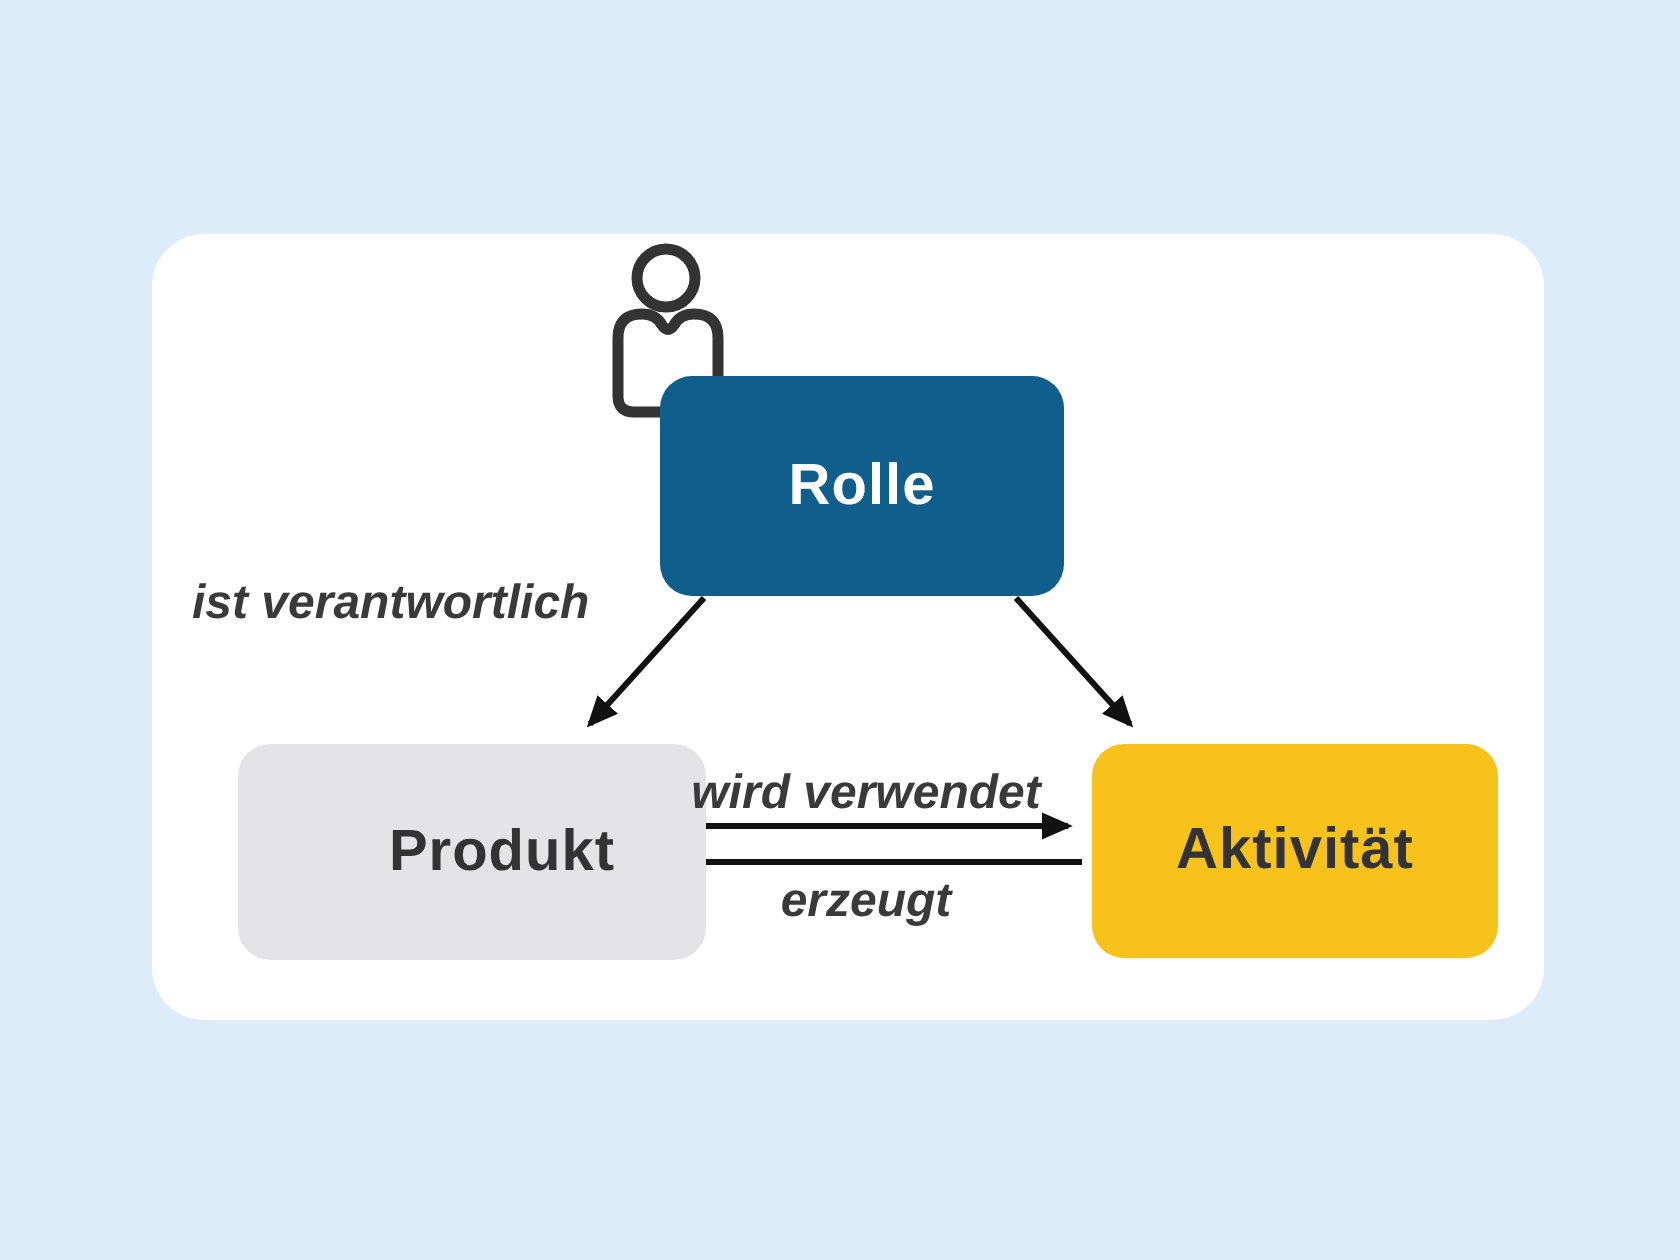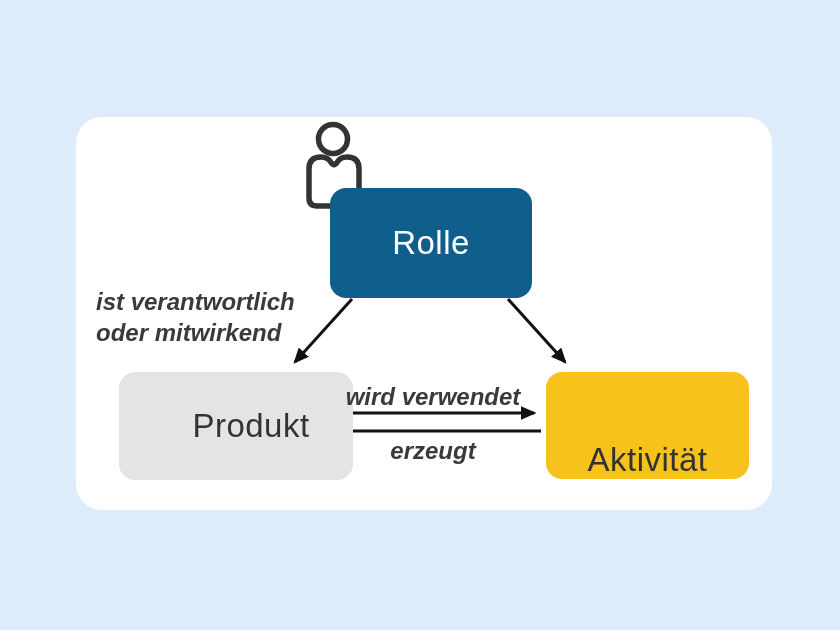--- a/index.html
+++ b/index.html
@@ -39,22 +39,22 @@
     width: 76px;
     height: 100px;
     z-index: 1;
   }
   .node {
     position: absolute;
     display: flex;
     align-items: center;
     justify-content: center;
     border-radius: 16px;
-    font-weight: 400;
-    font-size: 33px;
+    font-weight: 700;
+    font-size: 29px;
     letter-spacing: 0.5px;
     z-index: 3;
   }
   .node-rolle {
     left: 330px;
     top: 188px;
     width: 202px;
     height: 110px;
     background: #0f5e8c;
     color: #ffffff;
@@ -68,21 +68,20 @@
     color: #333333;
     padding-left: 30px;
   }
   .node-aktivitaet {
     left: 546px;
     top: 372px;
     width: 203px;
     height: 107px;
     background: #f8c21d;
     color: #333333;
-    align-items: flex-end;
   }
   .edge-label {
     position: absolute;
     font-style: italic;
     font-weight: 700;
     font-size: 24px;
     color: #3a3a3a;
     z-index: 3;
     white-space: nowrap;
   }
@@ -139,21 +138,20 @@
   <div class="node node-produkt">
     <span>Produkt</span>
   </div>
 
   <div class="node node-aktivitaet">
     <span>Aktivität</span>
   </div>
 
   <div class="edge-label label-resp">
     <div>ist verantwortlich</div>
-    <div>oder mitwirkend</div>
   </div>
 
 
   <div class="edge-label label-wird">wird verwendet</div>
 
   <div class="edge-label label-erzeugt">erzeugt</div>
 
 </div>
 
 </body></html>

